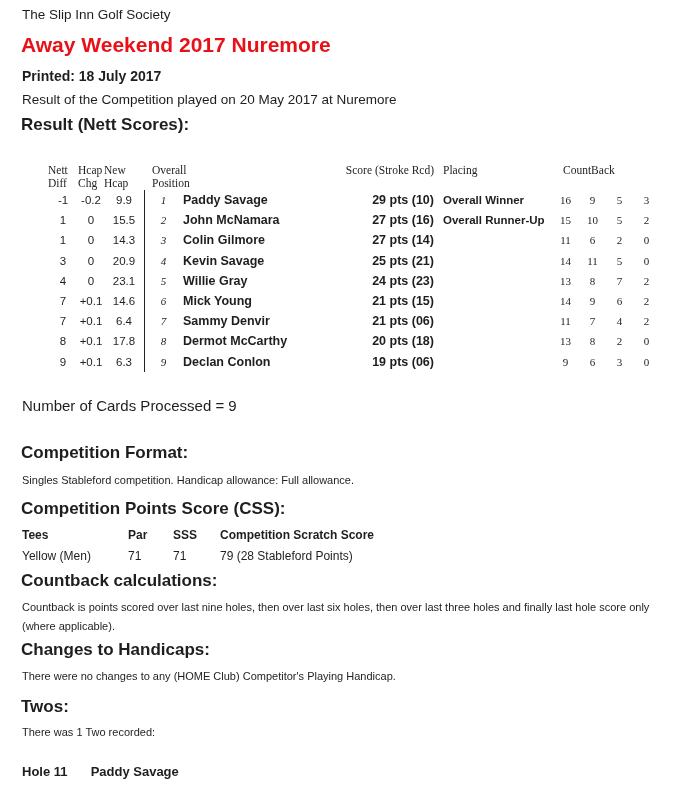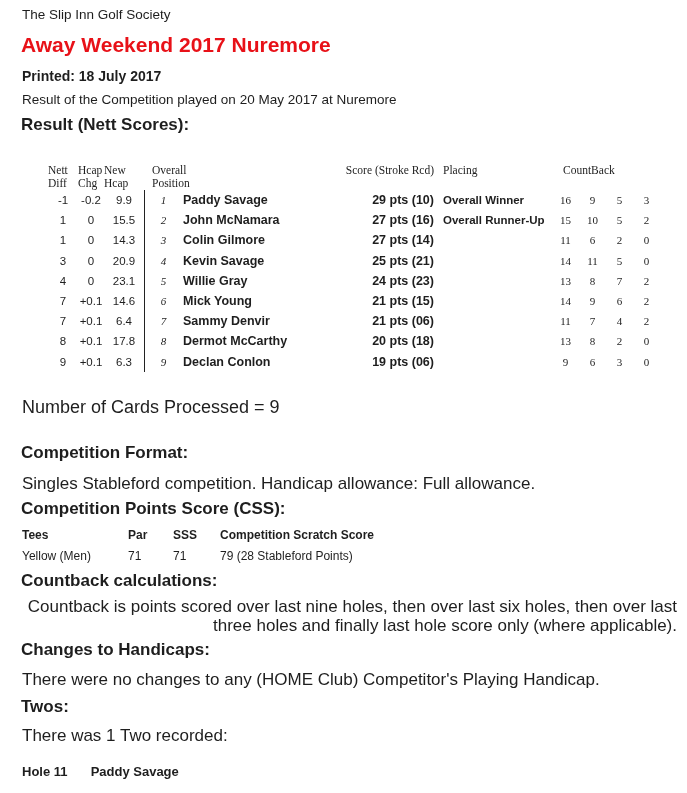--- a/index.html
+++ b/index.html
@@ -36,25 +36,25 @@
   .t-row { height:20.2px; }
   .t-row > span { display:flex; align-items:center; height:100%; white-space:nowrap; overflow:visible; }
   .cell-num  { justify-content:center; font-size:11.5px; }
   .cell-pos  { justify-content:center; font-family:"Liberation Serif", serif; font-style:italic;
                font-size:11px; border-left:1px solid #222; }
   .cell-name { font-weight:bold; font-size:12.5px; padding-left:1px; }
   .cell-score{ justify-content:flex-end; font-weight:bold; font-size:12.5px; }
   .cell-plc  { font-size:11.5px; padding-left:9px;font-weight:bold; }
   .cell-cb   { justify-content:center; font-family:"Liberation Serif", serif; font-size:11px; }
 
-  .l-cards { top:397px; left:22px; font-size:18px; }
+  .l-cards { top:397px; left:22px; font-size:15px; }
 
   
   .sec-h { font-size:17px; font-weight:bold; }
-  .sec-b { font-size:17px;text-align:right; }
+  .sec-b { font-size:11px; }
   .fmt-h  { top:443px; left:21px; }
   .fmt-b  { top:474px; left:22px; }
   .cssh   { top:499px; left:21px; }
   .css-grid { display:grid; grid-template-columns:106px 45px 47px auto; font-size:12px; }
   .css-head { position:absolute; top:528px; left:22px; font-weight:bold; }
   .css-row  { position:absolute; top:549px; left:22px; }
   .css-grid > span { white-space:nowrap; }
   .cbk-h  { top:571px; left:21px; }
   .cbk-b  { top:598px; left:22px; width:655px; white-space:normal; line-height:18.5px; }
   .chg-h  { top:640px; left:21px; }

